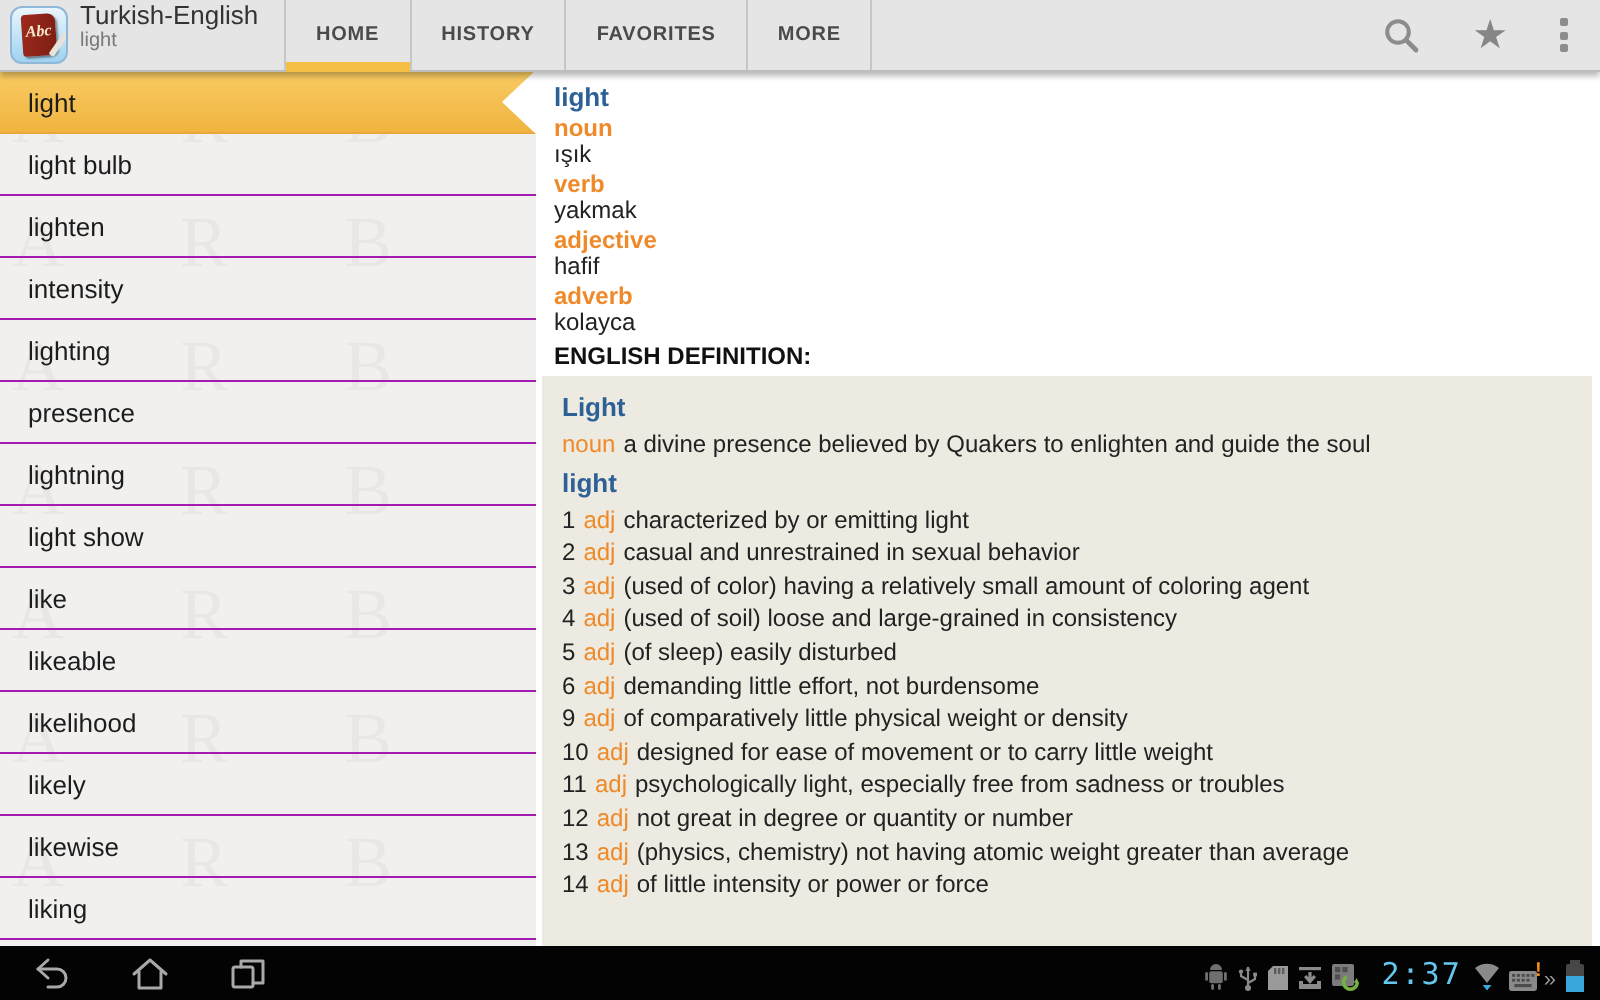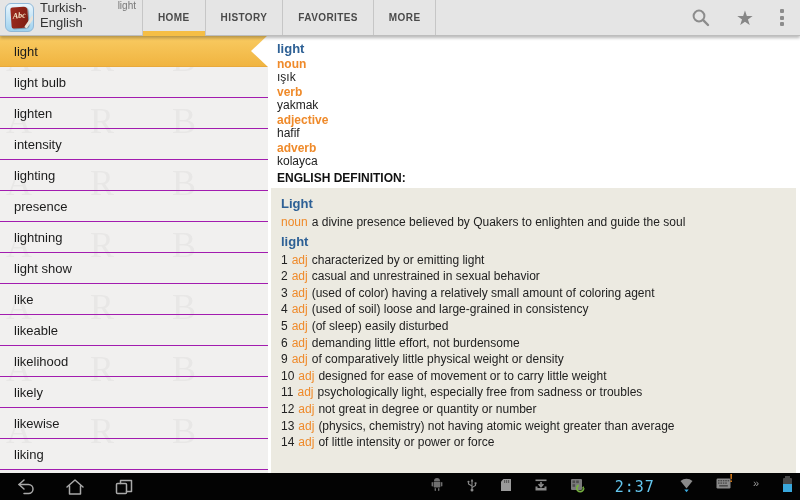--- a/index.html
+++ b/index.html
@@ -9,21 +9,21 @@
 
   
   .actionbar { height:36px; background:#e5e5e5; display:flex; align-items:stretch;
                border-bottom:1px solid #bdbdbd; box-shadow:0 2px 3px rgba(0,0,0,.28); position:relative; z-index:5; }
   .app-icon { width:29px; height:29px; margin:3px 6px 0 5px; border-radius:6px; flex:none; cursor:pointer;
               background:linear-gradient(#eaf6fd,#9fd2ef); border:1px solid #8fb8d8; position:relative; overflow:hidden; }
   .book { position:absolute; left:5px; top:3px; width:17px; height:21px; background:linear-gradient(105deg,#9e2b1e,#7c1d12);
           border-radius:2px 4px 4px 2px; transform:rotate(-4deg); box-shadow:1px 1px 1px rgba(0,0,0,.4); }
   .book span { position:absolute; left:2px; top:4px; color:#f7e9c8; font-size:8px; font-weight:bold; font-family:"Liberation Serif",serif; font-style:italic; }
   .pencil { position:absolute; right:2px; bottom:2px; width:3px; height:14px; background:#e8e3da; transform:rotate(35deg); border-radius:1px; }
-  .titles { width:96px; flex:none; display:flex; flex-direction:row; justify-content:flex-start; }
+  .titles { width:96px; flex:none; display:flex; flex-direction:column; justify-content:flex-start; }
   .title { font-size:13px; color:#333; line-height:15px; }
   .subtitle { font-size:10px; color:#777; line-height:11px; }
   .tabs { display:flex; align-items:stretch; margin-left:6px; }
   .tab { position:relative; display:flex; align-items:center; justify-content:center; padding:16px 15px;
          font-size:10px; font-weight:bold; letter-spacing:.4px; color:#4a4a4a; border-right:1px solid #c6c6c6; cursor:pointer; }
   .tab:first-child { border-left:1px solid #c6c6c6; }
   .tab.selected::after { content:""; position:absolute; left:0; right:0; bottom:-1px; height:5px; background:#f5be45; }
   .actions { margin-left:auto; display:flex; align-items:center; gap:26px; padding-right:16px; }
   .act-icon { color:#8c8c8c; cursor:pointer; display:flex; align-items:center; }
   .star-glyph { font-size:20px; line-height:20px; color:#868686; }
@@ -54,21 +54,21 @@
   .sense { font-size:12px; color:#222; line-height:16.6px; padding-left:2px; white-space:nowrap; }
   .sense .n { margin-right:4px; }
   .sense .n:empty { display:none; margin:0; }
   .sense .p { color:#ef8a2a; margin-right:4px; }
 
   
   .navbar { height:27px; background:#030303; display:flex; align-items:center; flex:none; }
   .navkeys { display:flex; align-items:center; gap:29px; padding-left:16px; }
   .navkey { display:flex; align-items:center; cursor:pointer; }
   .navkey svg { stroke:#a9a9a9; fill:none; stroke-width:1.5; stroke-linejoin:round; stroke-linecap:round; }
-  .status { margin-left:auto; display:flex; align-items:flex-start; gap:22px; padding-right:8px; }
+  .status { margin-left:auto; display:flex; align-items:flex-end; gap:3px; padding-right:8px; }
   .sicon { display:flex; align-items:center; }
   .time { color:#64c6ee; font-size:15px; font-family:"DejaVu Sans Mono", monospace; letter-spacing:1px; margin:0 2px 0 8px; }
   .chevrons { color:#9a9a9a; font-size:11px; line-height:11px; }
   .kbd-wrap { position:relative; }
   .kbd-bang { position:absolute; top:-5px; right:-2px; color:#f08a1d; font-size:10px; font-weight:bold; }
   .battery { position:relative; width:9px; height:14px; background:#474747; border-radius:1px; margin-left:2px; }
   .battery::before { content:""; position:absolute; top:-2px; left:2px; width:5px; height:2px; background:#474747; }
   .battery i { position:absolute; left:0; right:0; bottom:0; height:8px; background:#39a7dc; display:block; }
 </style>
 </head>

